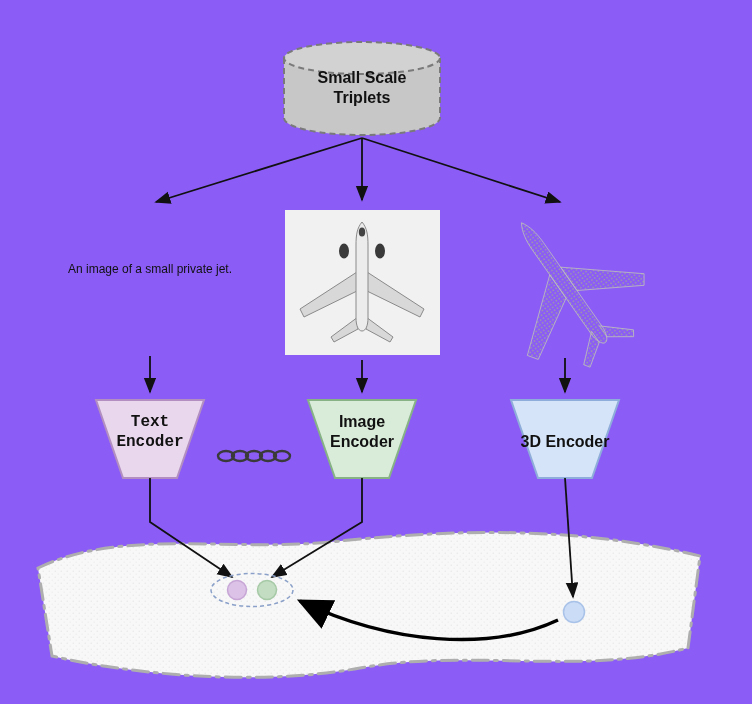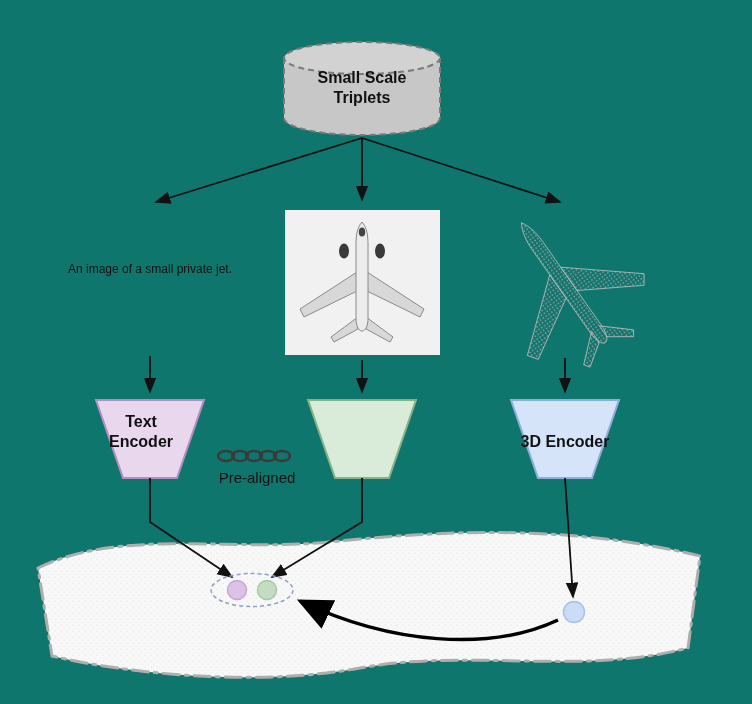--- a/index.html
+++ b/index.html
@@ -1,33 +1,33 @@
 <!DOCTYPE html>
 <html><head>
 <meta charset="utf-8">
 <style>
   html,body{margin:0;padding:0;background:#ffffff;}
   .canvas{
     position:relative;
     width:752px;height:704px;
-    background:#0f766e;
+    background:#8b5cf6;
     font-family:"Liberation Sans", sans-serif;
     color:#111;
     overflow:hidden;
   }
   .gfx{position:absolute;left:0;top:0;}
   .lbl{
     position:absolute;
     text-align:center;
     line-height:1.25;
   }
   .db-label{left:292px;top:68px;width:140px;font-size:16px;font-weight:bold;}
   .caption{left:52px;top:262px;width:196px;font-size:12px;}
   .enc-label{width:92px;top:412px;font-size:16px;font-weight:bold;}
-  .enc-text{left:95px;}
+  .enc-text{left:104px;font-family:Liberation Mono, monospace;}
   .enc-image{left:316px;}
   .enc-3d{left:519px;margin-top:20px;}
   .prealigned{left:199px;top:469px;width:116px;font-size:15px;}
 </style>
 </head>
 <body>
 
 <div class="canvas">
 
   <svg class="gfx" width="752" height="704" viewBox="0 0 752 704">
@@ -126,18 +126,18 @@
 
     <path d="M558,620 C490,652 390,644 300,601" fill="none" stroke="#000" stroke-width="3.5" marker-end="url(#arrowBig)"></path>
   </svg>
 
   <div class="lbl db-label">Small Scale Triplets</div>
 
   <div class="lbl caption">An image of a small private jet.</div>
 
   <div class="lbl enc-label enc-text">Text Encoder</div>
 
+  <div class="lbl enc-label enc-image">Image Encoder</div>
 
   <div class="lbl enc-label enc-3d">3D Encoder</div>
 
-  <div class="lbl prealigned">Pre-aligned</div>
 
 </div>
 
 </body></html>

